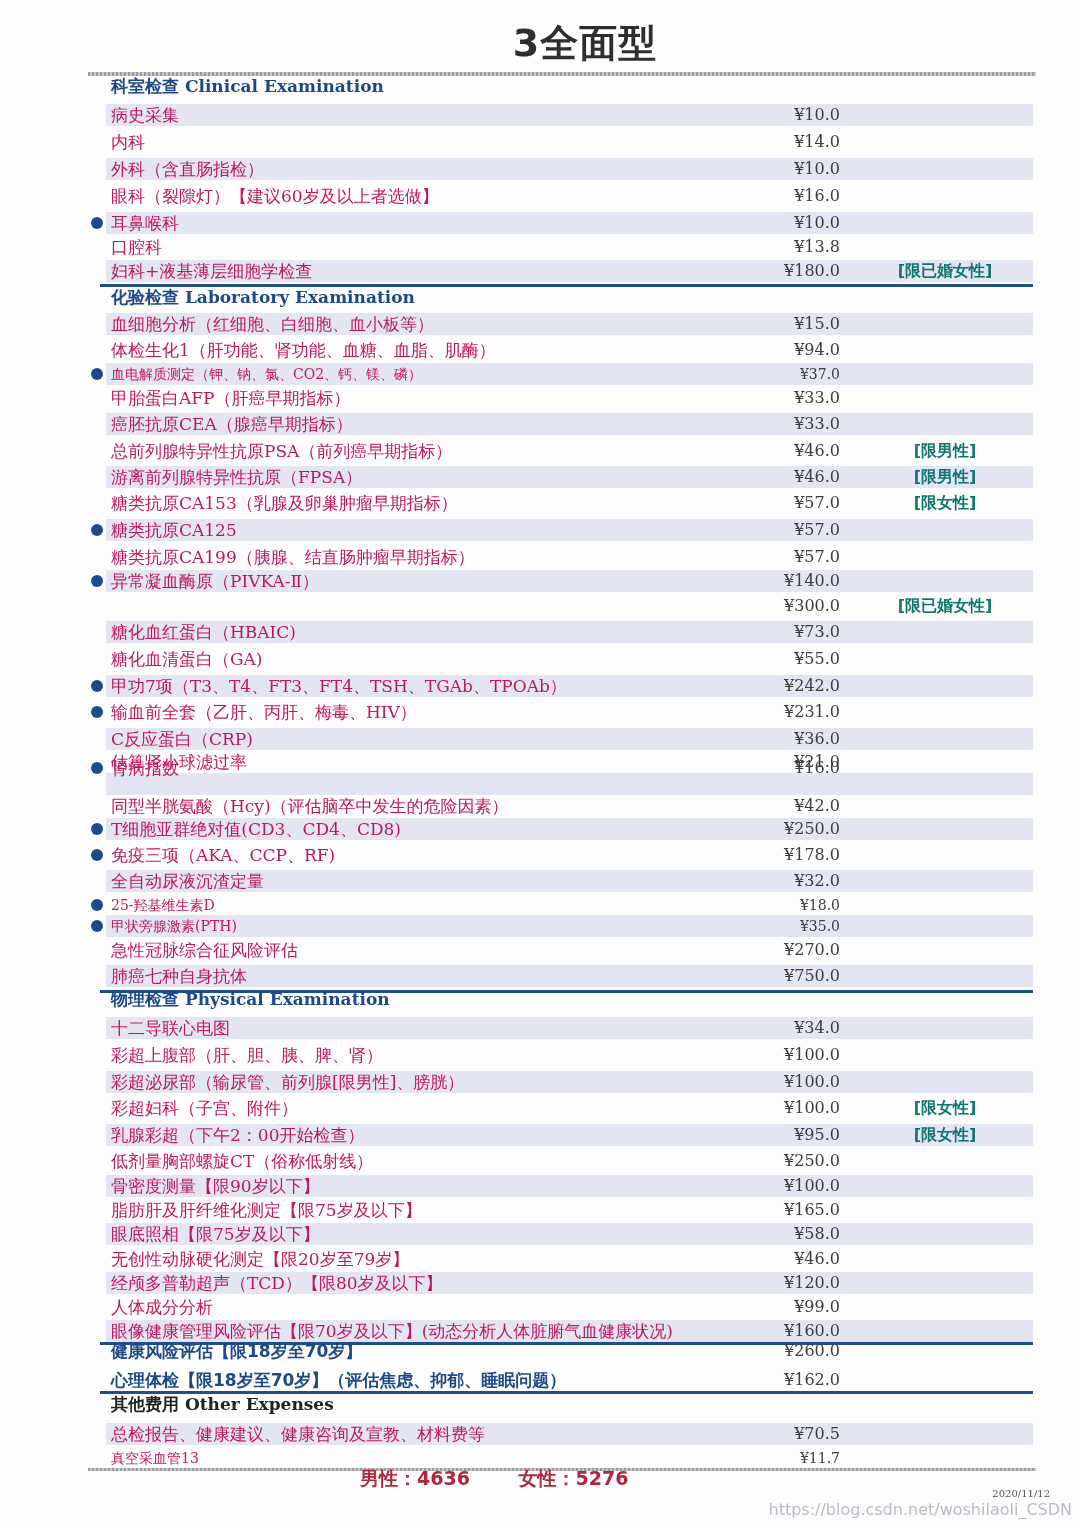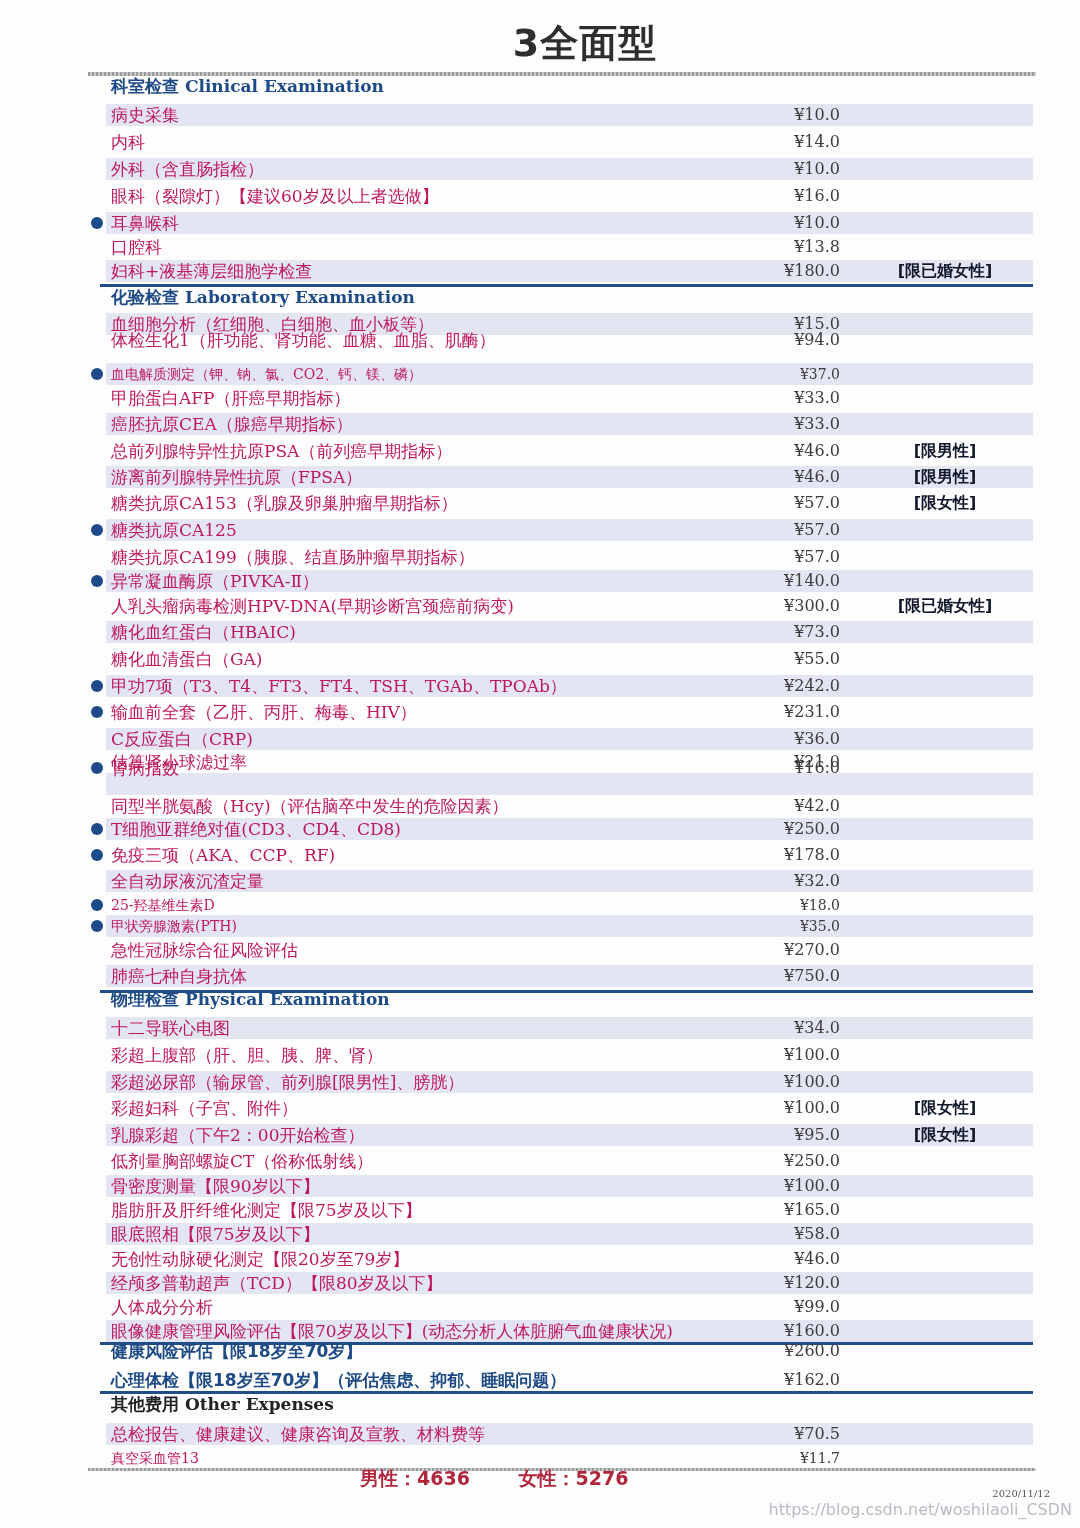--- a/index.html
+++ b/index.html
@@ -4,21 +4,21 @@
 <style>
   html,body{margin:0;padding:0;}
   body{width:1080px;height:1528px;background:#fdfdfe;position:relative;overflow:hidden;font-family:"DejaVu Serif","Liberation Serif",serif;color:#3a3a3a;}
   .title{position:absolute;left:0;width:1170px;top:18px;text-align:center;font-family:"DejaVu Sans","Liberation Sans",sans-serif;font-weight:bold;font-size:38px;color:#2e2e2e;letter-spacing:1px;}
   .rule-gray{position:absolute;left:88px;width:948px;height:4px;background:repeating-linear-gradient(90deg,#9a9a9a 0 2px,#c9c9c9 2px 4px);}
   .rule-blue{position:absolute;left:100px;width:933px;height:3px;background:#1f4f86;}
   .band{position:absolute;left:106px;width:927px;background:#e3e5f3;}
   .row{position:absolute;left:0;width:1080px;height:24px;}
   .row .name{position:absolute;left:111px;top:0;font-size:17px;line-height:24px;white-space:nowrap;color:#be185d;}
   .row .price{position:absolute;left:740px;width:100px;text-align:right;top:0;font-size:16px;line-height:24px;color:#3c3c3c;font-family:"DejaVu Serif","Liberation Serif",serif;}
-  .row .note{position:absolute;left:860px;width:170px;text-align:center;top:0;font-size:16px;line-height:24px;font-weight:bold;color:#0f172a;font-family:"DejaVu Sans","Liberation Sans",sans-serif;}
+  .row .note{position:absolute;left:860px;width:170px;text-align:center;top:0;font-size:16px;line-height:24px;font-weight:bold;color:#0f766e;font-family:"DejaVu Sans","Liberation Sans",sans-serif;}
   .row .dot{position:absolute;left:91px;top:6px;width:12px;height:12px;border-radius:50%;background:#1e4a8a;}
   .row.small .name{font-size:14px;}
   .row.small .price{font-size:14px;}
   .sec{position:absolute;left:111px;font-size:17px;font-weight:bold;color:#1d4a85;white-space:nowrap;}
   .sec.dark{color:#222;font-weight:bold;}
   .boldrow .name{font-weight:bold;color:#1d4a85;font-family:"DejaVu Sans","Liberation Sans",sans-serif;}
   .totals{position:absolute;top:1466px;left:360px;font-family:"DejaVu Sans","Liberation Sans",sans-serif;font-weight:bold;color:#b0263a;font-size:19px;}
   .totals span{margin-right:42px;}
   .date{position:absolute;right:30px;top:1488px;font-size:10px;color:#555;}
   .wm{position:absolute;right:8px;top:1500px;font-size:16px;color:#b9bbc3;font-family:"DejaVu Sans","Liberation Sans",sans-serif;}
@@ -71,21 +71,21 @@
     <div class="row" style="top: 259px;">
       <span class="name">妇科+液基薄层细胞学检查</span>
       <span class="price">¥180.0</span>
       <span class="note">[限已婚女性]</span>
     </div>
     <div class="band" style="top: 313px; height: 22px;"></div>
     <div class="row" style="top: 312px;">
       <span class="name">血细胞分析（红细胞、白细胞、血小板等）</span>
       <span class="price">¥15.0</span>
     </div>
-    <div class="row" style="top: 328px;">
+    <div class="row" style="top: 338px;">
       <span class="name">体检生化1（肝功能、肾功能、血糖、血脂、肌酶）</span>
       <span class="price">¥94.0</span>
     </div>
     <div class="band" style="top: 363px; height: 22px;"></div>
     <div class="row small" style="top: 362px;">
       <span class="dot"></span>
       <span class="name">血电解质测定（钾、钠、氯、CO2、钙、镁、磷）</span>
       <span class="price">¥37.0</span>
     </div>
     <div class="row" style="top: 386px; padding-left: 40px;">
@@ -123,21 +123,20 @@
       <span class="name">糖类抗原CA199（胰腺、结直肠肿瘤早期指标）</span>
       <span class="price">¥57.0</span>
     </div>
     <div class="band" style="top: 570px; height: 22px;"></div>
     <div class="row" style="top: 569px;">
       <span class="dot"></span>
       <span class="name">异常凝血酶原（PIVKA-Ⅱ）</span>
       <span class="price">¥140.0</span>
     </div>
     <div class="row" style="top: 594px;">
-      <span class="name">人乳头瘤病毒检测HPV-DNA(早期诊断宫颈癌前病变)</span>
       <span class="price">¥300.0</span>
       <span class="note">[限已婚女性]</span>
     </div>
     <div class="band" style="top: 621px; height: 22px;"></div>
     <div class="row" style="top: 620px;">
       <span class="name">糖化血红蛋白（HBAIC)</span>
       <span class="price">¥73.0</span>
     </div>
     <div class="row" style="top: 647px;">
       <span class="name">糖化血清蛋白（GA)</span>

